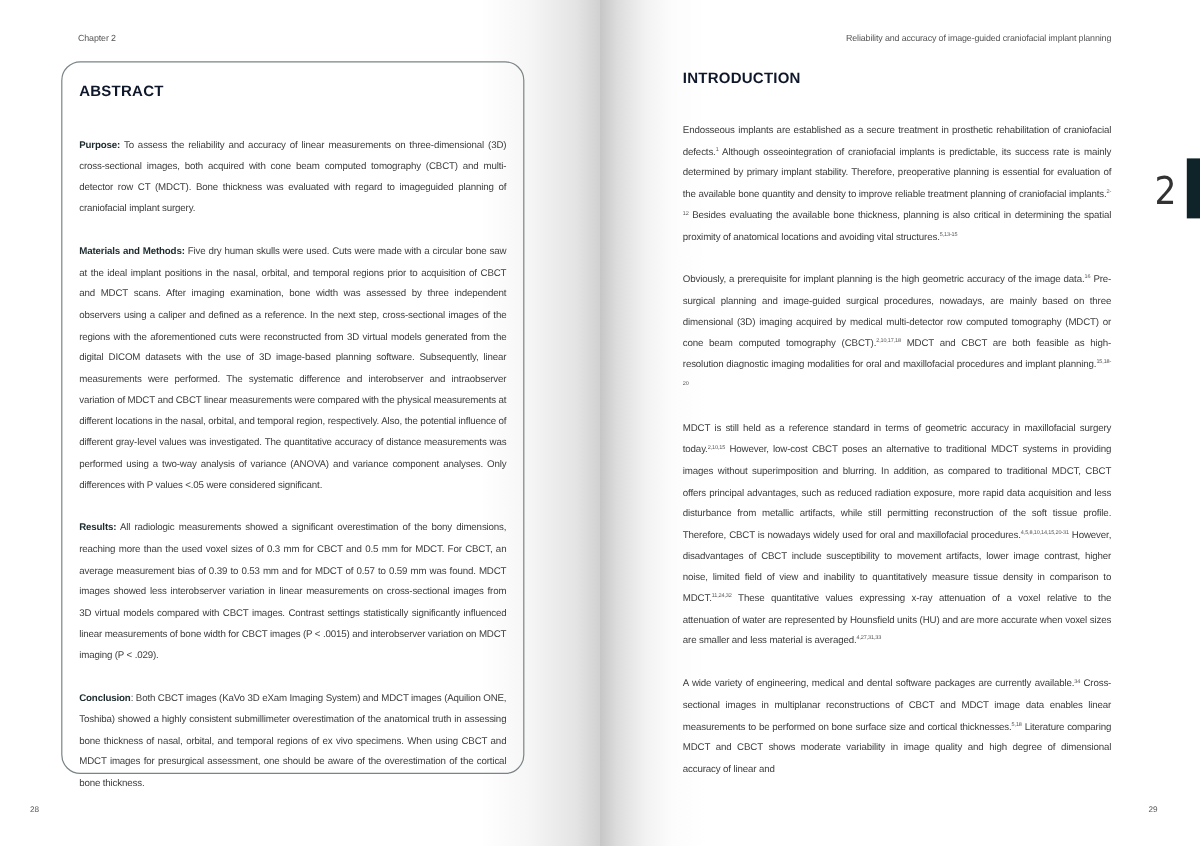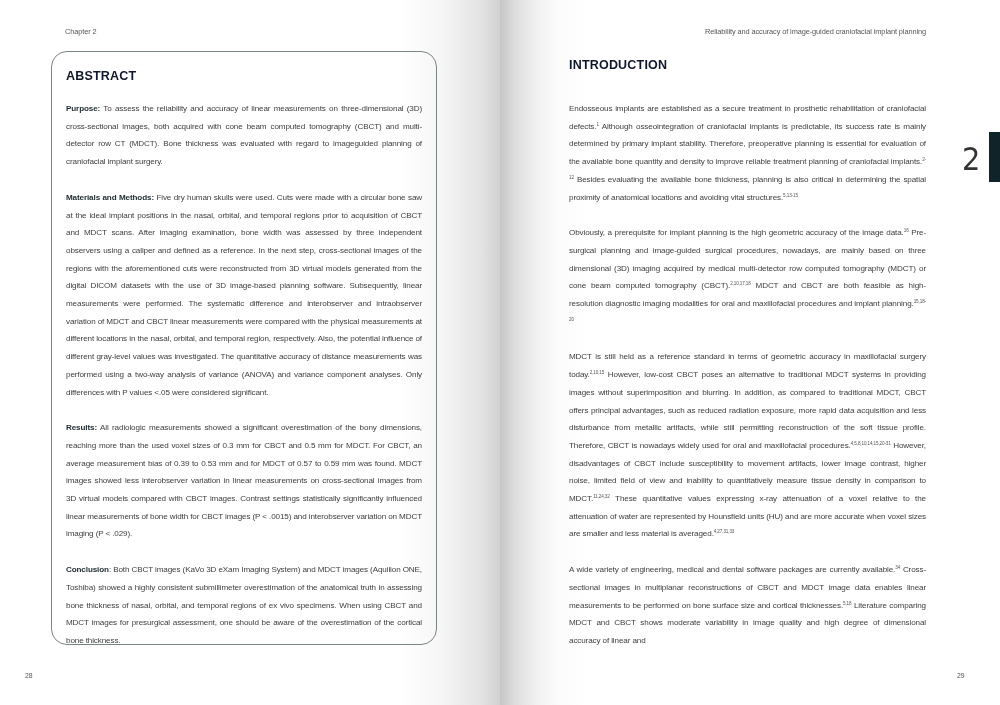--- a/index.html
+++ b/index.html
@@ -34,21 +34,21 @@
     position: absolute; font-size: 12.5px; font-weight: bold; color: #0f172a;
     letter-spacing: 0.2px;
   }
   .abstract-title { left: 66px; top: 69px; }
   .intro-title { left: 569px; top: 58px; }
 
   .col {
     position: absolute; font-size: 8.1px; line-height: 17.7px; color: #3d3d3d;
     text-align: justify; letter-spacing: -0.12px;
   }
-  .col-left { left: 66px; top: 100px; width: 356px; }
+  .col-left { left: 66px; top: 112px; width: 356px; }
   .col-right { left: 569px; top: 100px; width: 357px; }
   .col p { margin: 0 0 18px 0; }
   .col b { color: #1d2b2e; font-weight: bold; }
   sup { font-size: 4.6px; line-height: 0; vertical-align: 3.2px; color: #555; }
 
   .chapter-tab {
     position: absolute; left: 989px; top: 132px; width: 11px; height: 50px; background: #0f2428;
   }
   .chapter-number {
     position: absolute; left: 962px; top: 139px; font-size: 32px; color: #333;

